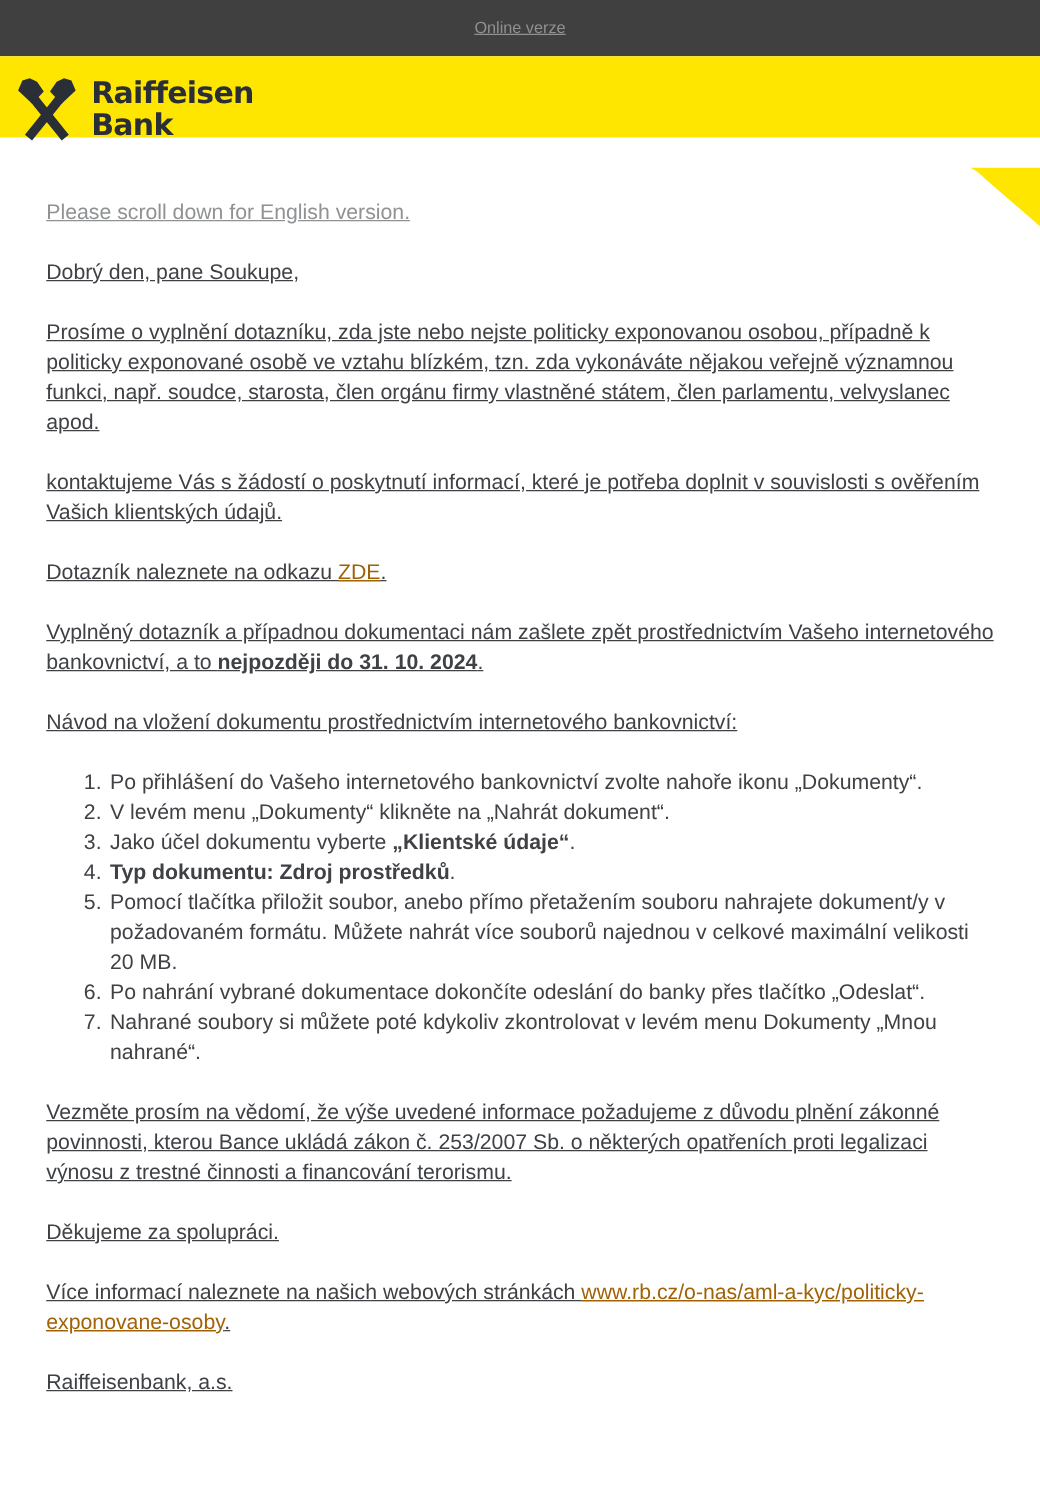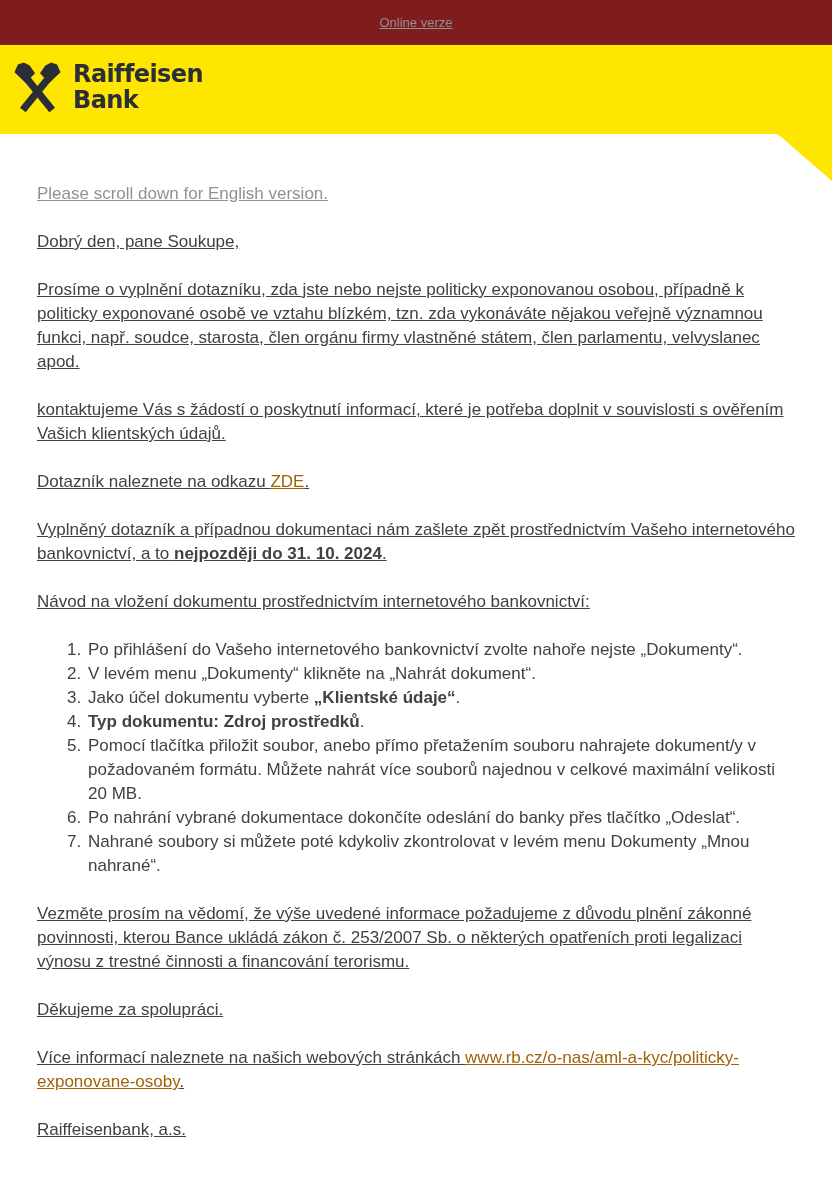--- a/index.html
+++ b/index.html
@@ -7,33 +7,33 @@
   body {
     width: 832px;
     font-family: "Liberation Sans", sans-serif;
   }
   .page { width: 832px; background: #ffffff; position: relative; }
 
   
   .topbar {
     text-align: center;
     padding: 13px 0 14px 0;
-    background: #7f1d1d;
+    background: #404040;
   }
   .online-link {
     font-size: 13px;
     color: #8f9193;
     text-decoration: underline;
     cursor: pointer;
   }
 
   
   .header {
     position: relative;
-    height: 89px;
+    height: 65px;
     background: #FFE600;
   }
   .logo {
     position: absolute;
     left: 13px;
     top: 14px;
     display: flex;
     align-items: center;
   }
   .logo-icon { width: 49px; height: 56px; display: block; }
@@ -119,21 +119,21 @@
 
     <p>kontaktujeme Vás s žádostí o poskytnutí informací, které je potřeba doplnit v souvislosti s ověřením Vašich klientských údajů.</p>
 
     <p><span>Dotazník naleznete na odkazu </span><a class="body-link">ZDE</a><span>.</span></p>
 
     <p><span>Vyplněný dotazník a případnou dokumentaci nám zašlete zpět prostřednictvím Vašeho internetového bankovnictví, a to </span><strong>nejpozději do 31. 10. 2024</strong><span>.</span></p>
 
     <p>Návod na vložení dokumentu prostřednictvím internetového bankovnictví:</p>
 
     <ol class="steps">
-      <li><span></span><span>Po přihlášení do Vašeho internetového bankovnictví zvolte nahoře nejste „Dokumenty“.</span><strong></strong><span></span></li>
+      <li><span></span><span>Po přihlášení do Vašeho internetového bankovnictví zvolte nahoře ikonu „Dokumenty“.</span><strong></strong><span></span></li>
       <li><span></span><span>V levém menu „Dokumenty“ klikněte na „Nahrát dokument“.</span><strong></strong><span></span></li>
       <li><span>Jako účel dokumentu vyberte </span><span></span><strong>„Klientské údaje“</strong><span>.</span></li>
       <li><span></span><span></span><strong>Typ dokumentu: Zdroj prostředků</strong><span>.</span></li>
       <li><span></span><span>Pomocí tlačítka přiložit soubor, anebo přímo přetažením souboru nahrajete dokument/y v požadovaném formátu. Můžete nahrát více souborů najednou v celkové maximální velikosti 20 MB.</span><strong></strong><span></span></li>
       <li><span></span><span>Po nahrání vybrané dokumentace dokončíte odeslání do banky přes tlačítko „Odeslat“.</span><strong></strong><span></span></li>
       <li><span></span><span>Nahrané soubory si můžete poté kdykoliv zkontrolovat v levém menu Dokumenty „Mnou nahrané“.</span><strong></strong><span></span></li>
     </ol>
 
     <p>Vezměte prosím na vědomí, že výše uvedené informace požadujeme z důvodu plnění zákonné povinnosti, kterou Bance ukládá zákon č. 253/2007 Sb. o některých opatřeních proti legalizaci výnosu z trestné činnosti a financování terorismu.</p>
 

